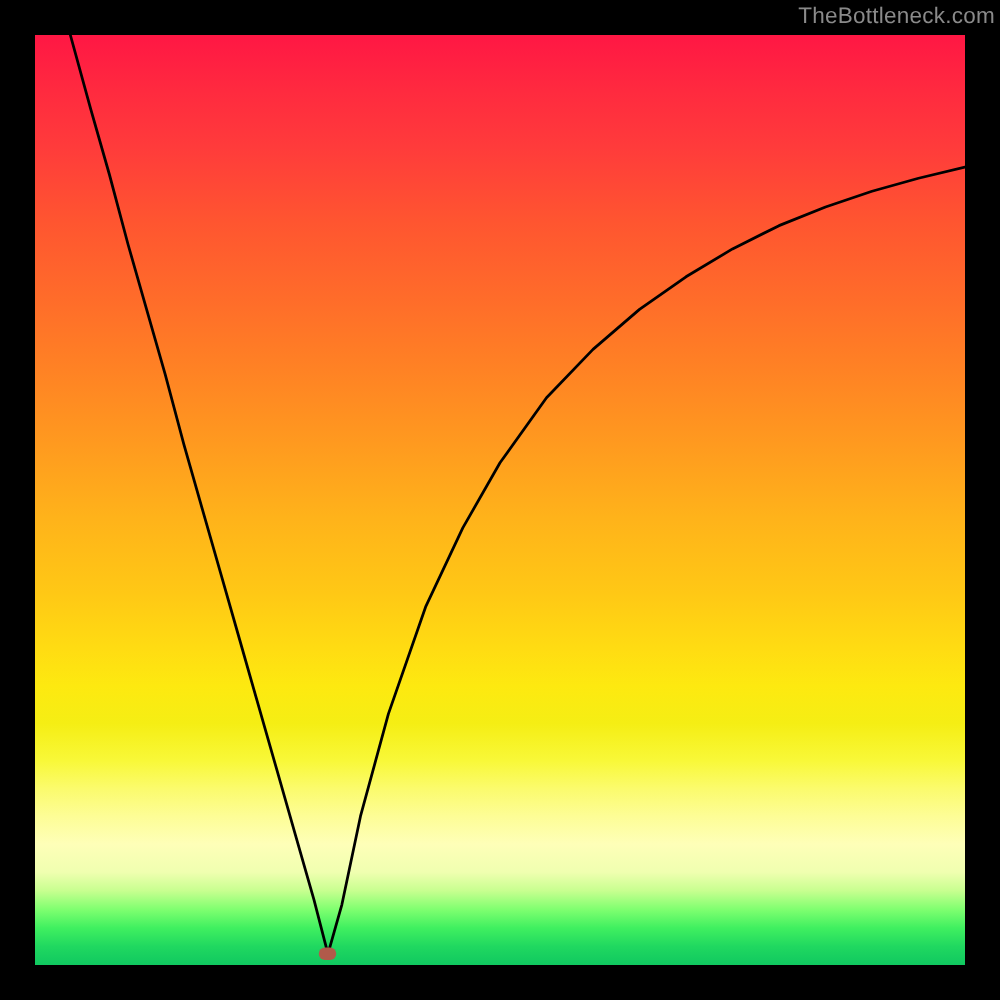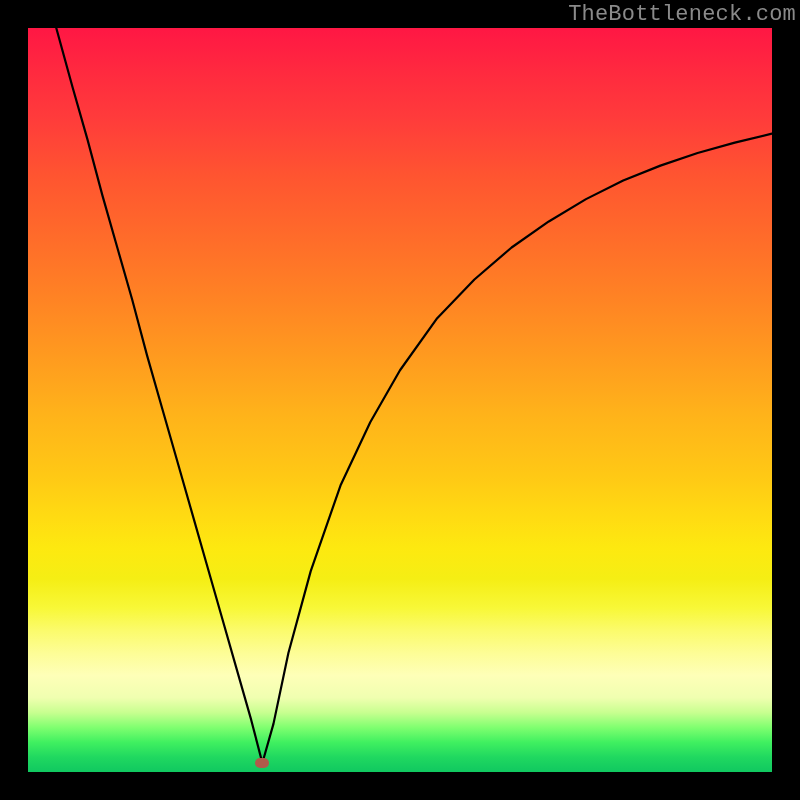--- a/index.html
+++ b/index.html
@@ -45,24 +45,23 @@
     width: 744px;
     height: 744px;
     pointer-events: none;
   }
 
   .watermark {
     position: absolute;
     top: 2px;
     right: 4px;
     color: #8a8a8a;
-    font-size: 22px;
+    font-size: 18px;
     letter-spacing: 0.2px;
     user-select: none;
-    font-family: Liberation Mono, monospace;
   }
 
   .marker {
     position: absolute;
     width: 14px;
     height: 10px;
     border-radius: 5px;
     background: #b15a4a;
     transform: translate(-50%, -50%);
     pointer-events: none;

